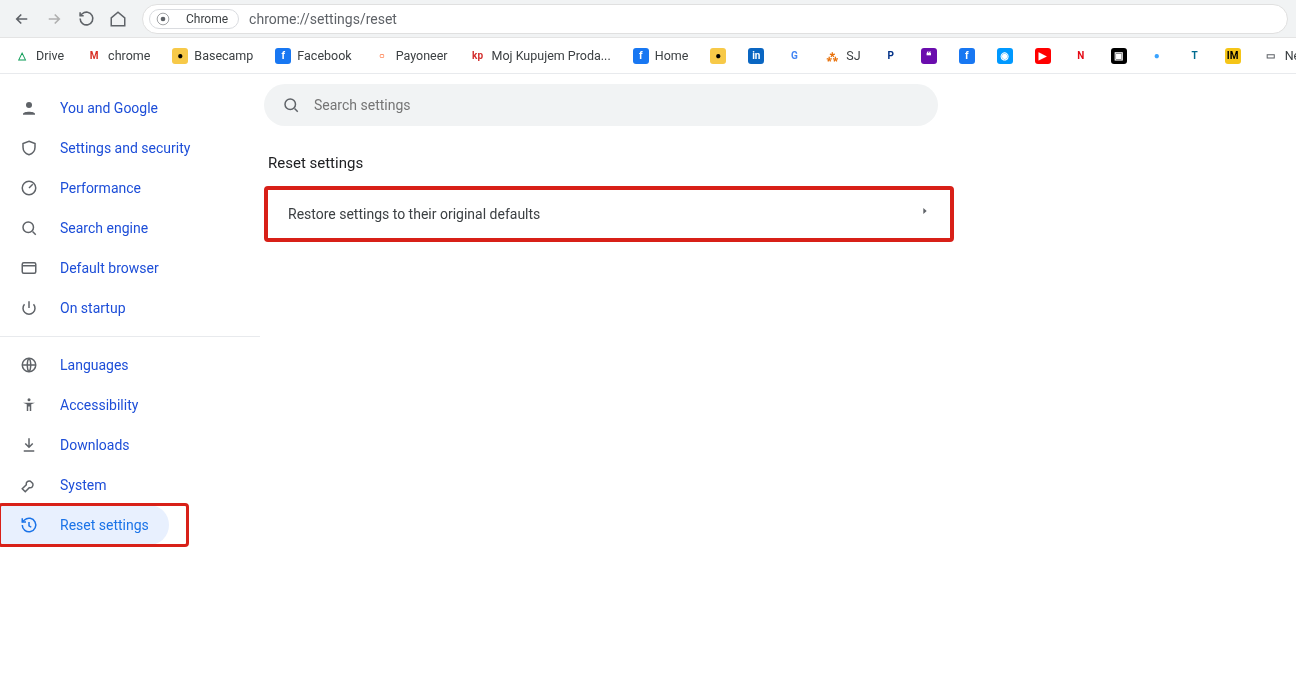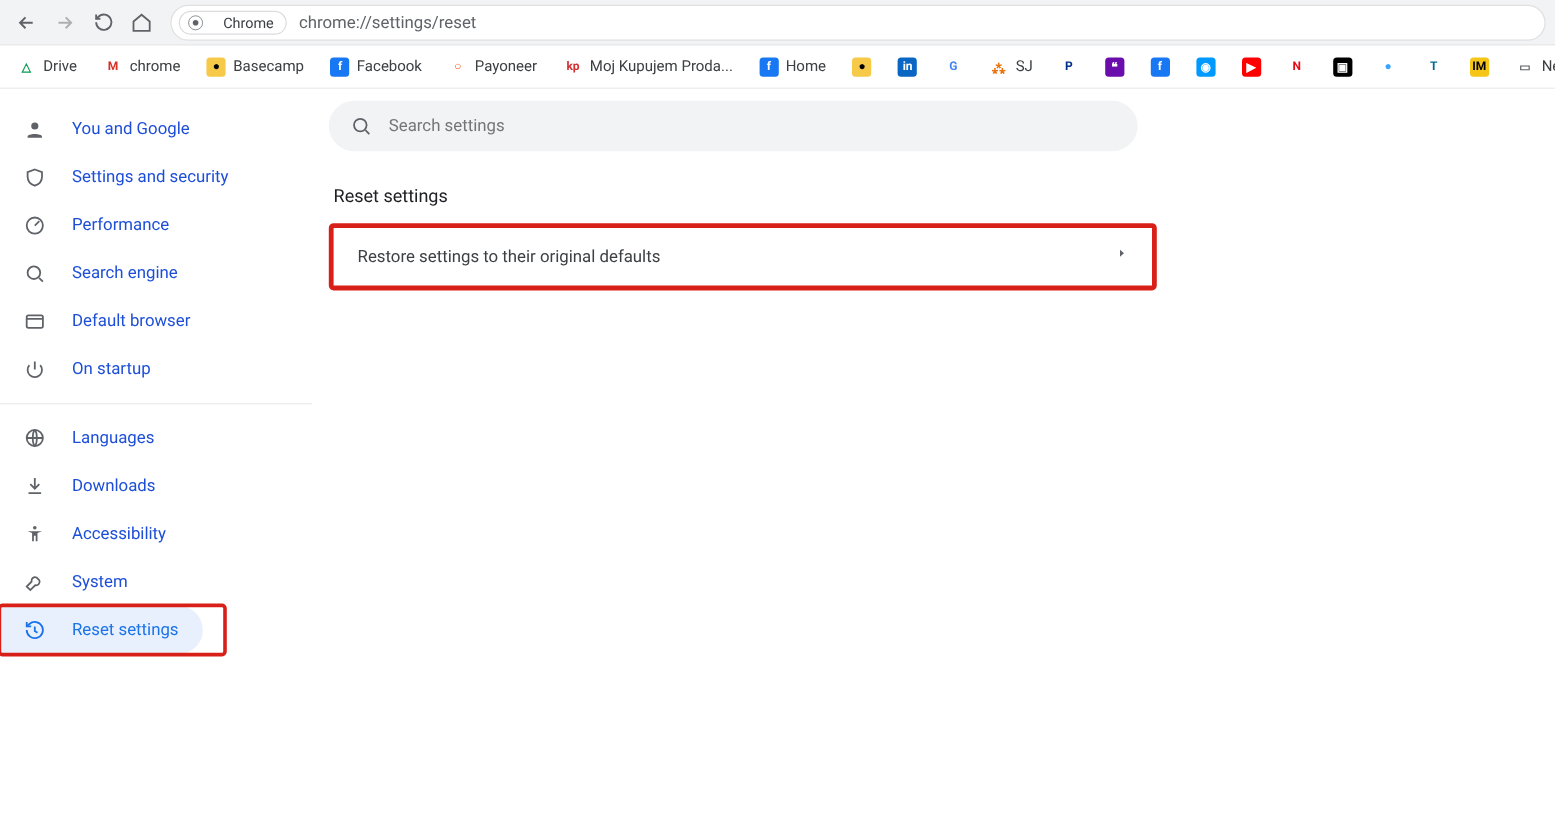--- a/index.html
+++ b/index.html
@@ -30,21 +30,21 @@
   .nav-divider{height:1px;background:#e8eaed;margin:8px 0;}
   .nav-item.active{background:#e8f0fe;color:#1a73e8;}
   .nav-item.active svg{color:#1a73e8;}
 
   .content { flex:1; padding-top:10px;}
   .search-wrap{ margin:0 16px 0 0; background:#f1f3f4; border-radius:22px; height:42px; display:flex; align-items:center; padding:0 18px; gap:14px; color:#5f6368; max-width:690px; margin-left:0;}
   .search-wrap input{border:none;background:transparent;outline:none;font-size:14px;flex:1;color:#202124;}
   .section-title{font-size:15px; color:#202124; margin:28px 0 14px 4px; font-weight:400;}
   .card{ border:1px solid #e8eaed; border-radius:8px; background:#fff; }
   .card-row{ display:flex; align-items:flex-start; justify-content:space-between; padding:16px 20px; font-size:14px; color:#3c4043;}
-  .inner{ max-width:690px; margin-left:14px;}
+  .inner{ max-width:690px; margin-left:4px;}
 
   
   .hl{ outline:3px solid #d82018; outline-offset:-1px; border-radius:2px;}
   .hl-card{ border:4px solid #d82018; border-radius:4px;}
 
   svg{flex-shrink:0;}
 </style>
 </head>
 <body>
 
@@ -221,33 +221,33 @@
     <div id="nav2"><div class="nav-item">
           <span style="width: 18px; height: 18px; display: inline-flex;">
             <svg viewBox="0 0 24 24" fill="none" stroke="currentColor" stroke-width="2">
               <circle cx="12" cy="12" r="9"></circle>
               <path d="M3 12h18M12 3c3 3 3 15 0 18M12 3c-3 3-3 15 0 18"></path>
             </svg>
           </span>
           <span>Languages</span>
         </div><div class="nav-item">
           <span style="width: 18px; height: 18px; display: inline-flex;">
-            <svg viewBox="0 0 24 24" fill="none" stroke="currentColor" stroke-width="2">
-              <path d="M12 3v12M7 10l5 5 5-5M5 20h14"></path>
-            </svg>
-          </span>
-          <span>Downloads</span>
-        </div><div class="nav-item">
-          <span style="width: 18px; height: 18px; display: inline-flex;">
             <svg viewBox="0 0 24 24" fill="currentColor">
               <circle cx="12" cy="5" r="2"></circle>
               <path d="M4 9h16l-5 2v9h-2v-6h-2v6H9v-9z"></path>
             </svg>
           </span>
           <span>Accessibility</span>
+        </div><div class="nav-item">
+          <span style="width: 18px; height: 18px; display: inline-flex;">
+            <svg viewBox="0 0 24 24" fill="none" stroke="currentColor" stroke-width="2">
+              <path d="M12 3v12M7 10l5 5 5-5M5 20h14"></path>
+            </svg>
+          </span>
+          <span>Downloads</span>
         </div><div class="nav-item">
           <span style="width: 18px; height: 18px; display: inline-flex;">
             <svg viewBox="0 0 24 24" fill="none" stroke="currentColor" stroke-width="2">
               <path d="M14 7a4 4 0 0 0-5.6 4.6L3 17l4 4 5.4-5.4A4 4 0 0 0 17 10l-3-3z"></path>
             </svg>
           </span>
           <span>System</span>
         </div><div class="hl" style="display: inline-block; border-radius: 2px;"><div class="nav-item active">
             <span style="width: 18px; height: 18px; display: inline-flex;">
               <svg viewBox="0 0 24 24" fill="none" stroke="currentColor" stroke-width="2">

